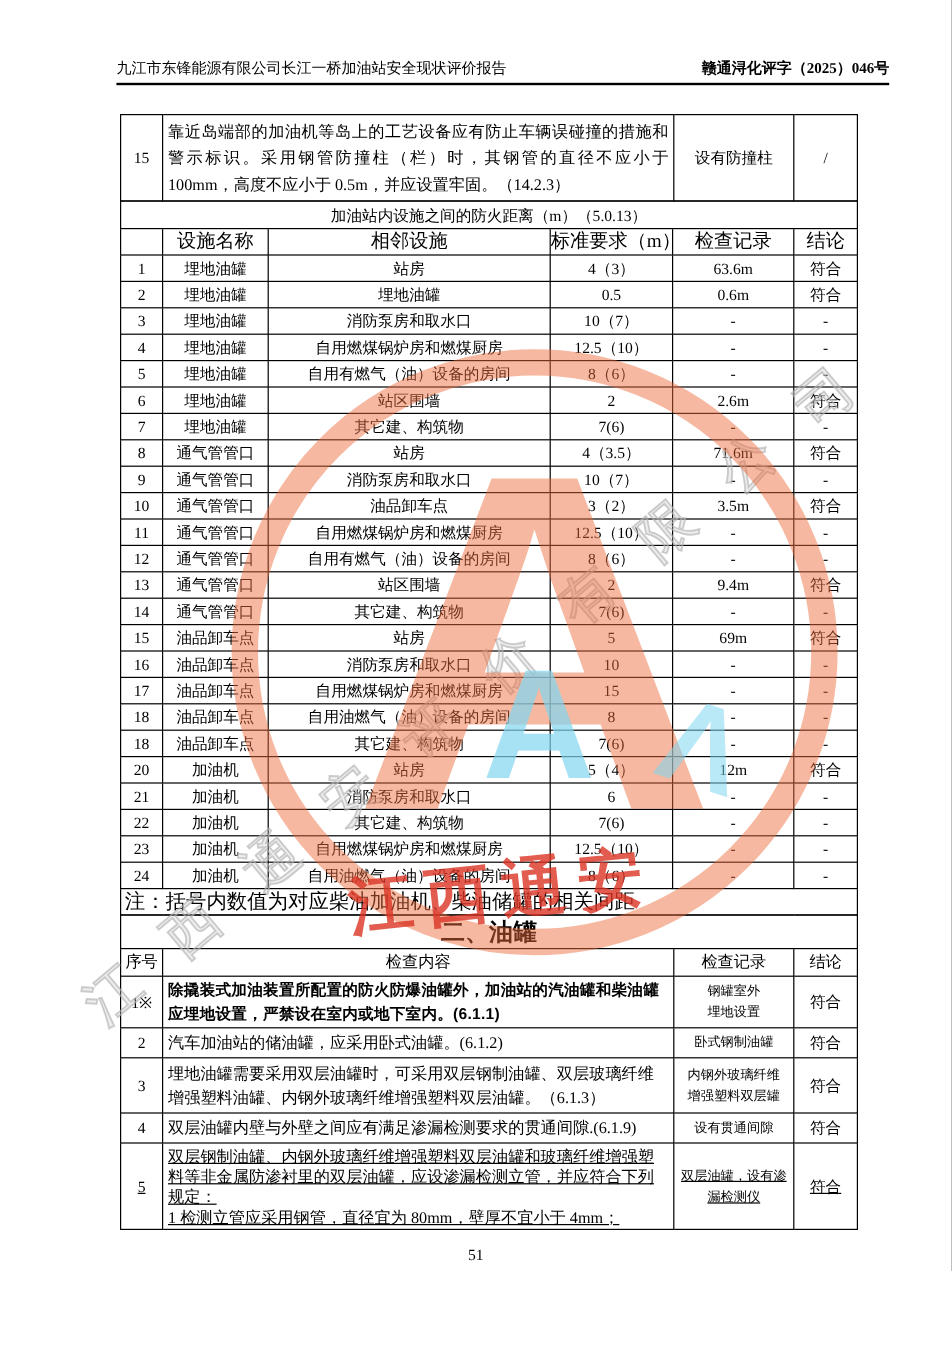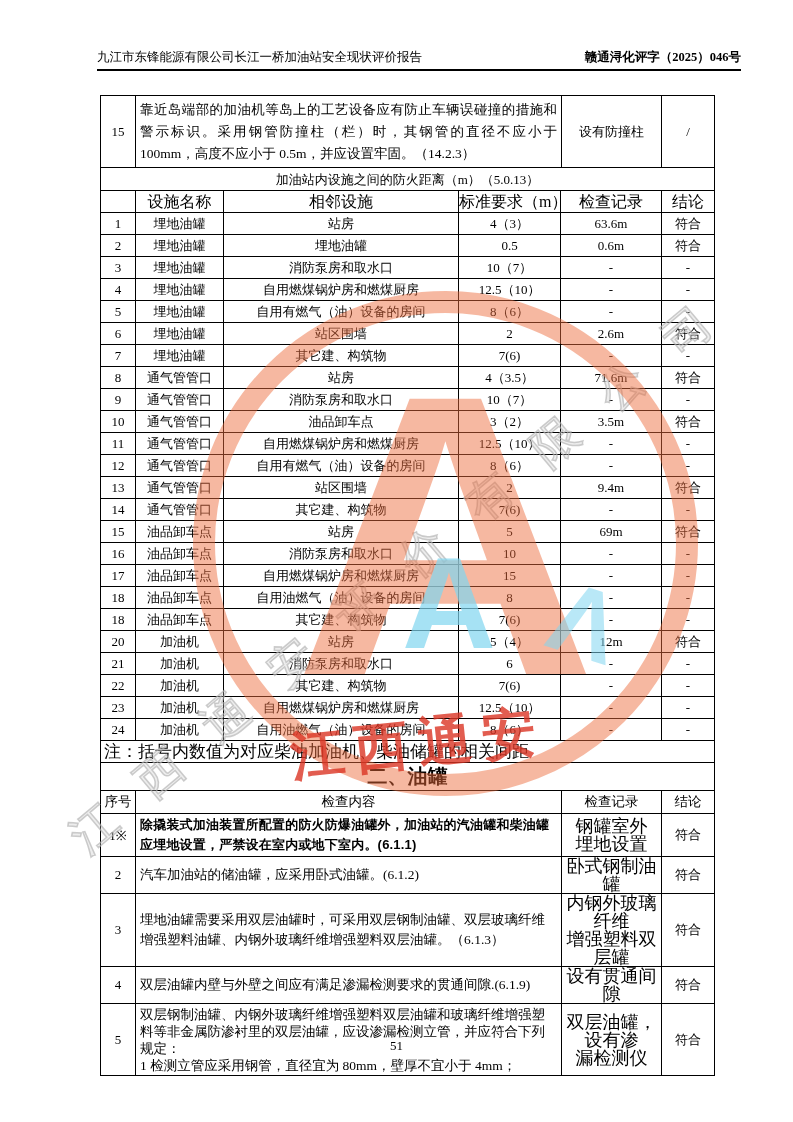--- a/index.html
+++ b/index.html
@@ -33,30 +33,30 @@
   
   .tbl-b .section-row td{height:22px;font-size:13px;}
   .tbl-b .head-row td{height:21px;font-size:16px;}
   .tbl-b tbody td{height:21px;line-height:21px;white-space:nowrap;}
   .tbl-b .note-row td{height:21px;text-align:left;padding-left:3px;font-size:17px;white-space:nowrap;}
   
   .tbl-c .title-row td{height:22px;font-size:20px;font-weight:bold;
     font-family:"Liberation Sans","DejaVu Sans",sans-serif;}
   .tbl-c .head-row td{height:22px;font-size:13.5px;font-family:Liberation Serif, serif;}
   .tbl-c .cell-content{text-align:left;padding:1px 4px;line-height:20px;font-size:13.5px;}
-  .tbl-c .cell-record{font-size:18px;line-height:18px;}
+  .tbl-c .cell-record{font-size:11px;line-height:18px;}
   .tbl-c .bold-row .cell-content{
     font-weight:bold;font-family:"Liberation Sans","DejaVu Sans",sans-serif;
     font-size:13px;letter-spacing:0.2px;margin-top:20px;
   }
   .tank-row-0 td{height:39px;}
   .tank-row-1 td{height:22px;}
   .tank-row-2 td{height:43px;}
   .tank-row-3 td{height:22px;}
-  .tank-row-4 td{height:69px;}
+  .tank-row-4 td{height:69px;text-decoration:underline;}
   .tank-row-4 .cell-content{line-height:17px;}
   
   .page-number{position:absolute;left:0;right:0;top:1038px;text-align:center;font-size:13px;}
   
   .watermark{position:absolute;inset:0;pointer-events:none;z-index:10;}
   .wm-gray{
     position:absolute;left:-35px;top:515px;width:930px;height:52px;
     transform:rotate(-40deg);
     font-size:46px;letter-spacing:40px;white-space:nowrap;
     color:rgba(195,195,195,0.30);

